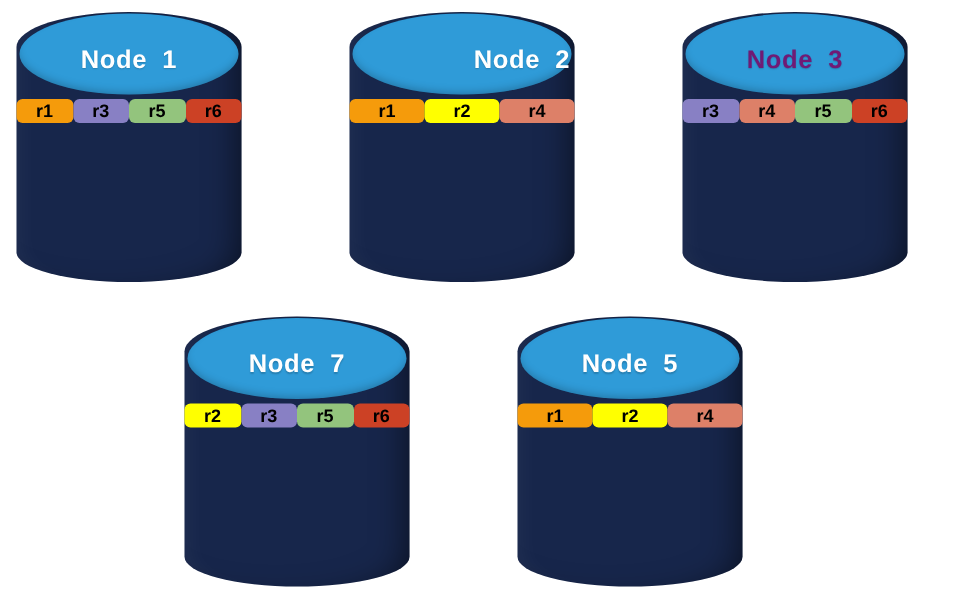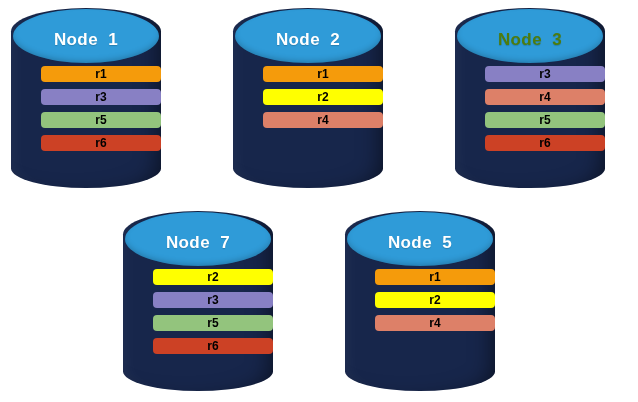--- a/index.html
+++ b/index.html
@@ -64,22 +64,22 @@
     z-index: 4;
     text-shadow: 0 1px 1px rgba(0,0,0,0.18);
   }
 
   .replica-stack {
     position: absolute;
     left: 0;
     width: 100%;
     z-index: 5;
     display: flex;
-    flex-direction: column;
-    align-items: flex-end;
+    flex-direction: row;
+    align-items: flex-start;
   }
 
   .replica {
     height: 16px;
     line-height: 16px;
     border-radius: 4px;
     text-align: center;
     font-size: 12px;
     font-weight: bold;
     color: #000000;
@@ -99,31 +99,31 @@
       <div class="replica-stack" style="top: 58px;">
         <div class="replica" style="width: 120px; background: rgb(245, 155, 11); color: rgb(0, 0, 0);">r1</div>
         <div class="replica" style="width: 120px; background: rgb(136, 128, 196); color: rgb(0, 0, 0);">r3</div>
         <div class="replica" style="width: 120px; background: rgb(147, 196, 125); color: rgb(0, 0, 0);">r5</div>
         <div class="replica" style="width: 120px; background: rgb(204, 65, 37); color: rgb(0, 0, 0);">r6</div>
       </div>
     </div>
     <div class="node" style="left: 233px; top: 8px; width: 150px; height: 180px;">
       <div class="cyl-body" style="background: rgb(23, 38, 75);"></div>
       <div class="cyl-top" style="background: rgb(47, 155, 216);"></div>
-      <div class="node-title" style="top: 22px; color: rgb(255, 255, 255);">Node  2</div>
+      <div class="node-title" style="top: 22px; color: rgb(255, 255, 255); margin-left: 40px;">Node  2</div>
       <div class="replica-stack" style="top: 58px;">
         <div class="replica" style="width: 120px; background: rgb(245, 155, 11); color: rgb(0, 0, 0);">r1</div>
         <div class="replica" style="width: 120px; background: rgb(255, 255, 0); color: rgb(0, 0, 0);">r2</div>
         <div class="replica" style="width: 120px; background: rgb(221, 128, 104); color: rgb(0, 0, 0);">r4</div>
       </div>
     </div>
     <div class="node" style="left: 455px; top: 8px; width: 150px; height: 180px;">
       <div class="cyl-body" style="background: rgb(23, 38, 75);"></div>
       <div class="cyl-top" style="background: rgb(47, 155, 216);"></div>
-      <div class="node-title" style="top: 22px; color: #4d7c0f;">Node  3</div>
+      <div class="node-title" style="top: 22px; color: #701a75;">Node  3</div>
       <div class="replica-stack" style="top: 58px;">
         <div class="replica" style="width: 120px; background: rgb(136, 128, 196); color: rgb(0, 0, 0);">r3</div>
         <div class="replica" style="width: 120px; background: rgb(221, 128, 104); color: rgb(0, 0, 0);">r4</div>
         <div class="replica" style="width: 120px; background: rgb(147, 196, 125); color: rgb(0, 0, 0);">r5</div>
         <div class="replica" style="width: 120px; background: rgb(204, 65, 37); color: rgb(0, 0, 0);">r6</div>
       </div>
     </div>
     <div class="node" style="left: 123px; top: 211px; width: 150px; height: 180px;">
       <div class="cyl-body" style="background: rgb(23, 38, 75);"></div>
       <div class="cyl-top" style="background: rgb(47, 155, 216);"></div>

